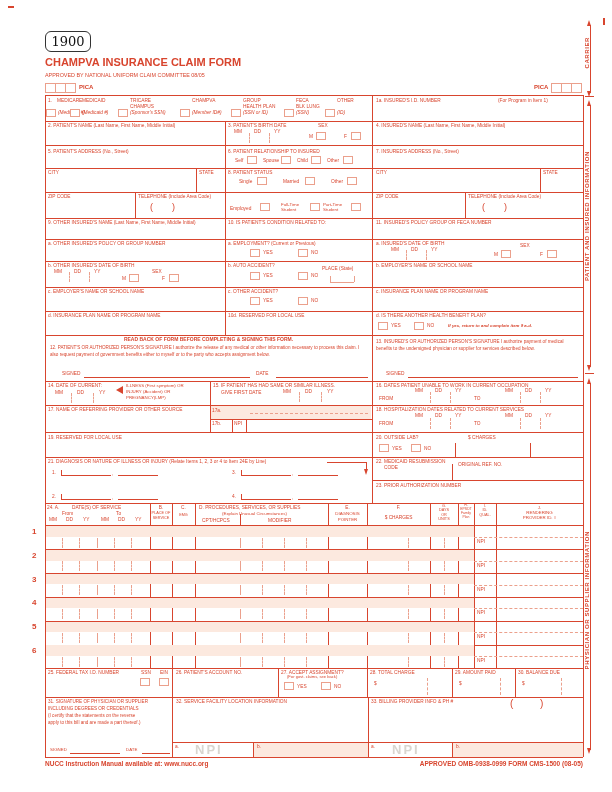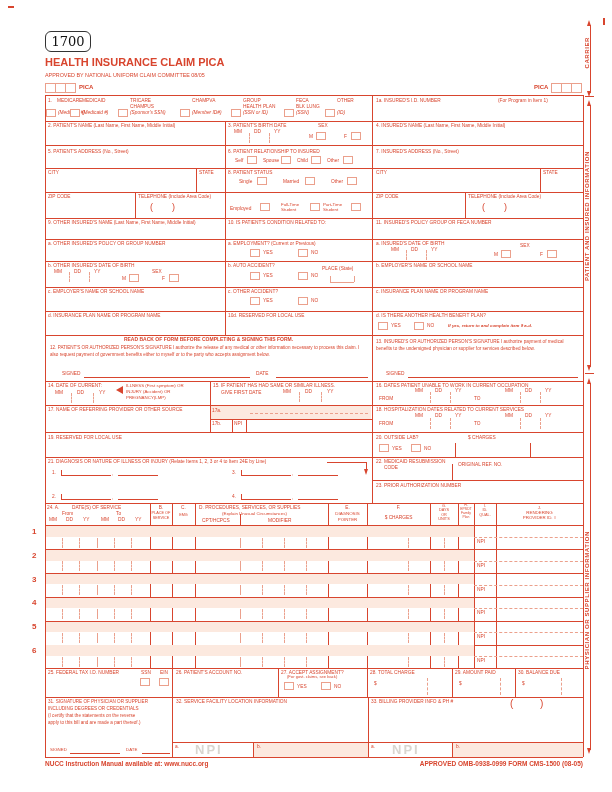--- a/index.html
+++ b/index.html
@@ -32,22 +32,22 @@
   .rownum{position:absolute;left:-13px;top:2px;font:bold 8px "Liberation Sans",sans-serif;color:var(--red)}
 </style>
 </head>
 <body>
 
 <div id="page">
 
   <div class="hl" style="left:8px;top:6px;width:6px;border-top-width:2px"></div>
   <div class="vl" style="left:603px;top:18px;height:7px;border-left-width:2px"></div>
 
-  <div style="position:absolute;left:45px;top:31px;width:46px;height:21px;border:1.5px solid #333;border-radius:6px;display:flex;align-items:center;justify-content:center;font:13px 'DejaVu Serif',serif;color:#111">1700</div>
-  <div class="lb b" style="left:45px;top:56px;font-size:11px">HEALTH INSURANCE CLAIM PICA</div>
+  <div style="position:absolute;left:45px;top:31px;width:46px;height:21px;border:1.5px solid #333;border-radius:6px;display:flex;align-items:center;justify-content:center;font:13px 'DejaVu Serif',serif;color:#111">1900</div>
+  <div class="lb b" style="left:45px;top:56px;font-size:11px">CHAMPVA INSURANCE CLAIM FORM</div>
   <div class="lb" style="left:45px;top:72px;font-size:5.4px">APPROVED BY NATIONAL UNIFORM CLAIM COMMITTEE 08/05</div>
 
   <div class="cb" style="left:45px;top:83px;width:11px;height:10px"></div>
   <div class="cb" style="left:55px;top:83px;width:11px;height:10px"></div>
   <div class="cb" style="left:65px;top:83px;width:11px;height:10px"></div>
   <div class="lb b s6" style="left:79px;top:84px">PICA</div>
   <div class="lb b s6" style="left:534px;top:84px">PICA</div>
   <div class="cb" style="left:551px;top:83px;width:11px;height:10px"></div>
   <div class="cb" style="left:561px;top:83px;width:11px;height:10px"></div>
   <div class="cb" style="left:571px;top:83px;width:11px;height:10px"></div>

